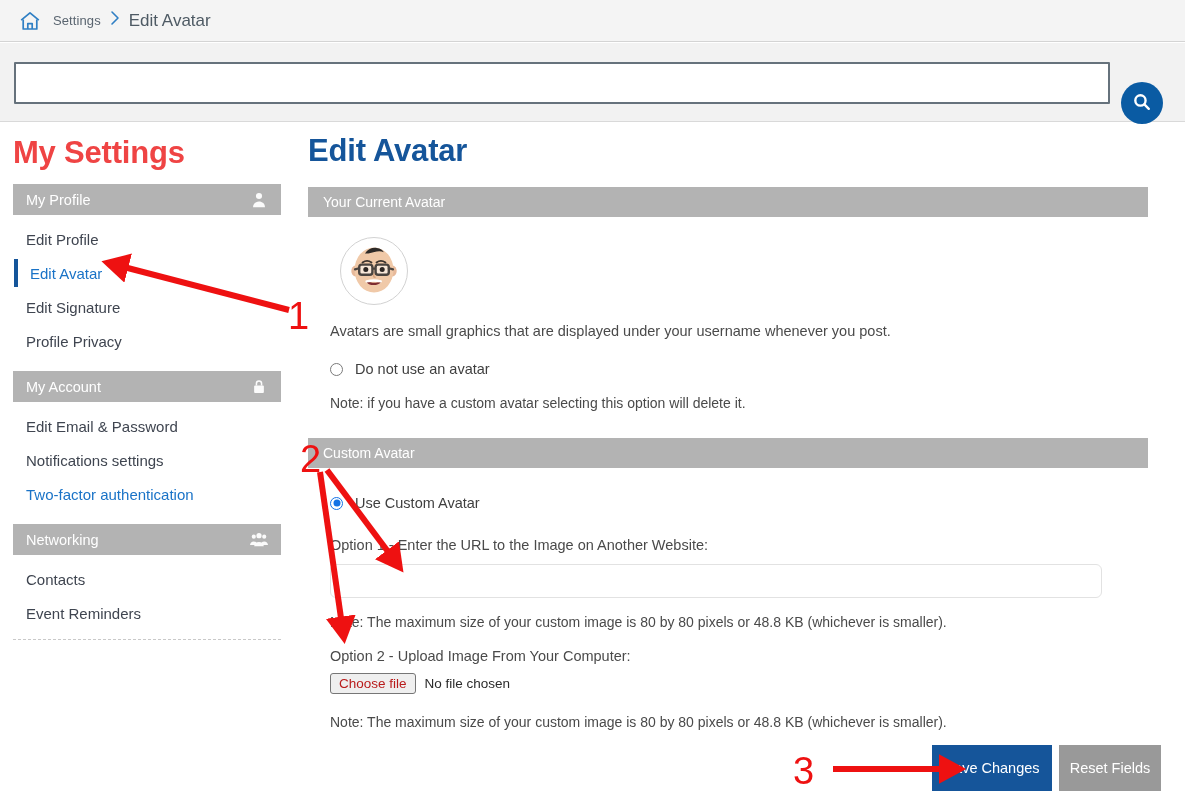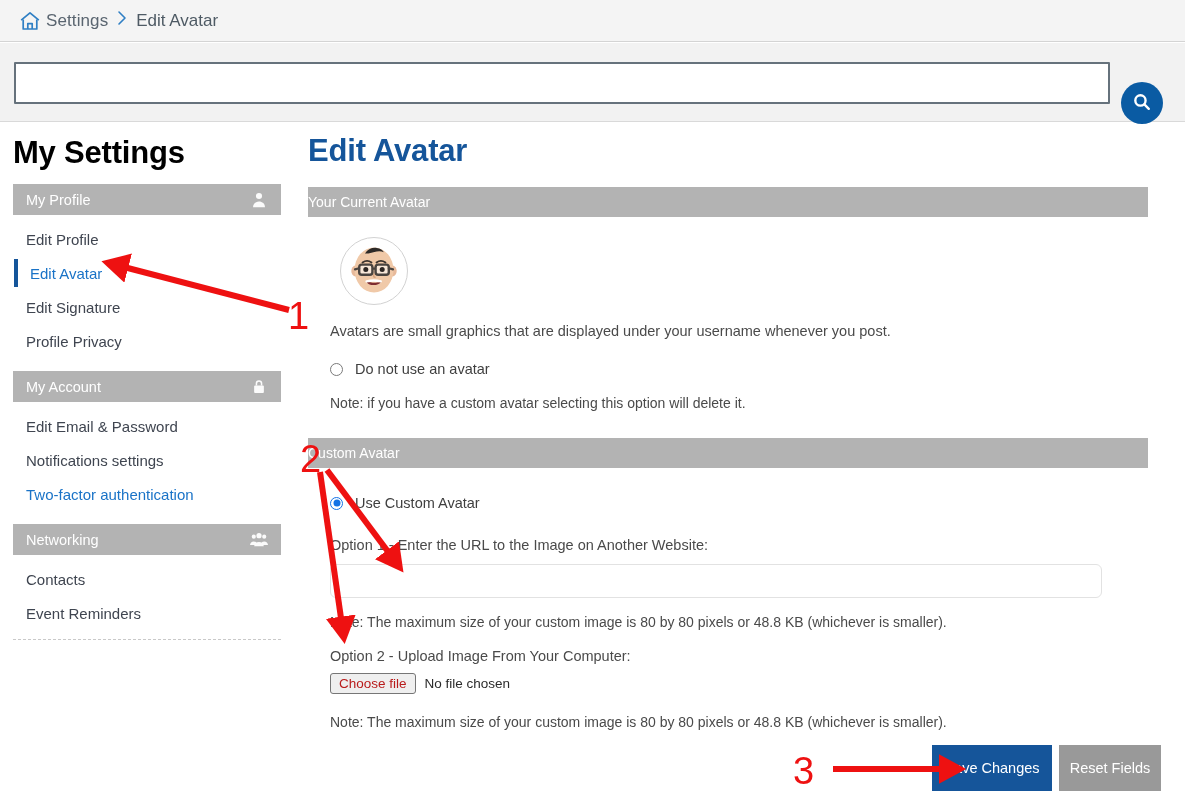--- a/index.html
+++ b/index.html
@@ -20,21 +20,21 @@
   .breadcrumb-bar {
     position: absolute; left: 0; top: 0;
     width: 1185px; height: 42px;
     background: #f4f4f4;
     border-bottom: 1px solid #d4d4d4;
     display: flex; align-items: center;
     padding-left: 18px;
   }
   .home-icon { width: 24px; height: 24px; display: block; }
   .bc-text {
-    font-size: 17px; color: #5a6570; margin-left: 4px;
+    font-size: 13px; color: #5a6570; margin-left: 11px;
     letter-spacing: .1px;
     text-align: center;
   }
   .bc-sep {
     margin: 0 9px; color: #1f6fb2; font-size: 17px;
     font-weight: 600; display: inline-block;
   }
   .bc-current { font-size: 17px; color: #4e5a64; }
 
   
@@ -63,21 +63,21 @@
     border-radius: 50%;
     background: #0a5ba3;
     border: none;
     padding: 0; cursor: pointer;
     display: flex; align-items: center; justify-content: center;
   }
 
   
   .sidebar { position: absolute; left: 0; top: 122px; width: 290px; }
   .my-settings-title {
-    font-size: 31px; font-weight: bold; color: #000000;
+    font-size: 31px; font-weight: bold; color: #ef4444;
     margin: 0; padding: 13px 0 0 13px; letter-spacing: -.2px;
   }
   .nav-group { margin-top: 13px; }
   .nav-header {
     position: relative;
     background: #b3b3b3;
     height: 31px;
     margin: 0 9px 0 13px;
     display: flex; align-items: center;
     padding: 0 12px 0 13px;
@@ -112,20 +112,21 @@
   .main { position: absolute; left: 308px; top: 122px; width: 860px; }
   .page-title {
     font-size: 31px; font-weight: bold; color: #15559a;
     margin: 0; padding: 11px 0 0 0; letter-spacing: -.2px;
   }
   .panel { margin-top: 18px; }
   .panel-header {
     background: #b3b3b3;
     height: 30px;
     display: flex; align-items: center;
+    padding-left: 15px;
     color: #ffffff;
     font-size: 14px;
     width: 840px;
   }
   .panel-body { padding: 14px 0 0 22px; }
 
   .avatar-wrap {
     width: 68px; height: 68px; border-radius: 50%;
     border: 1px solid #d2d2d2;
     background: #fff;

